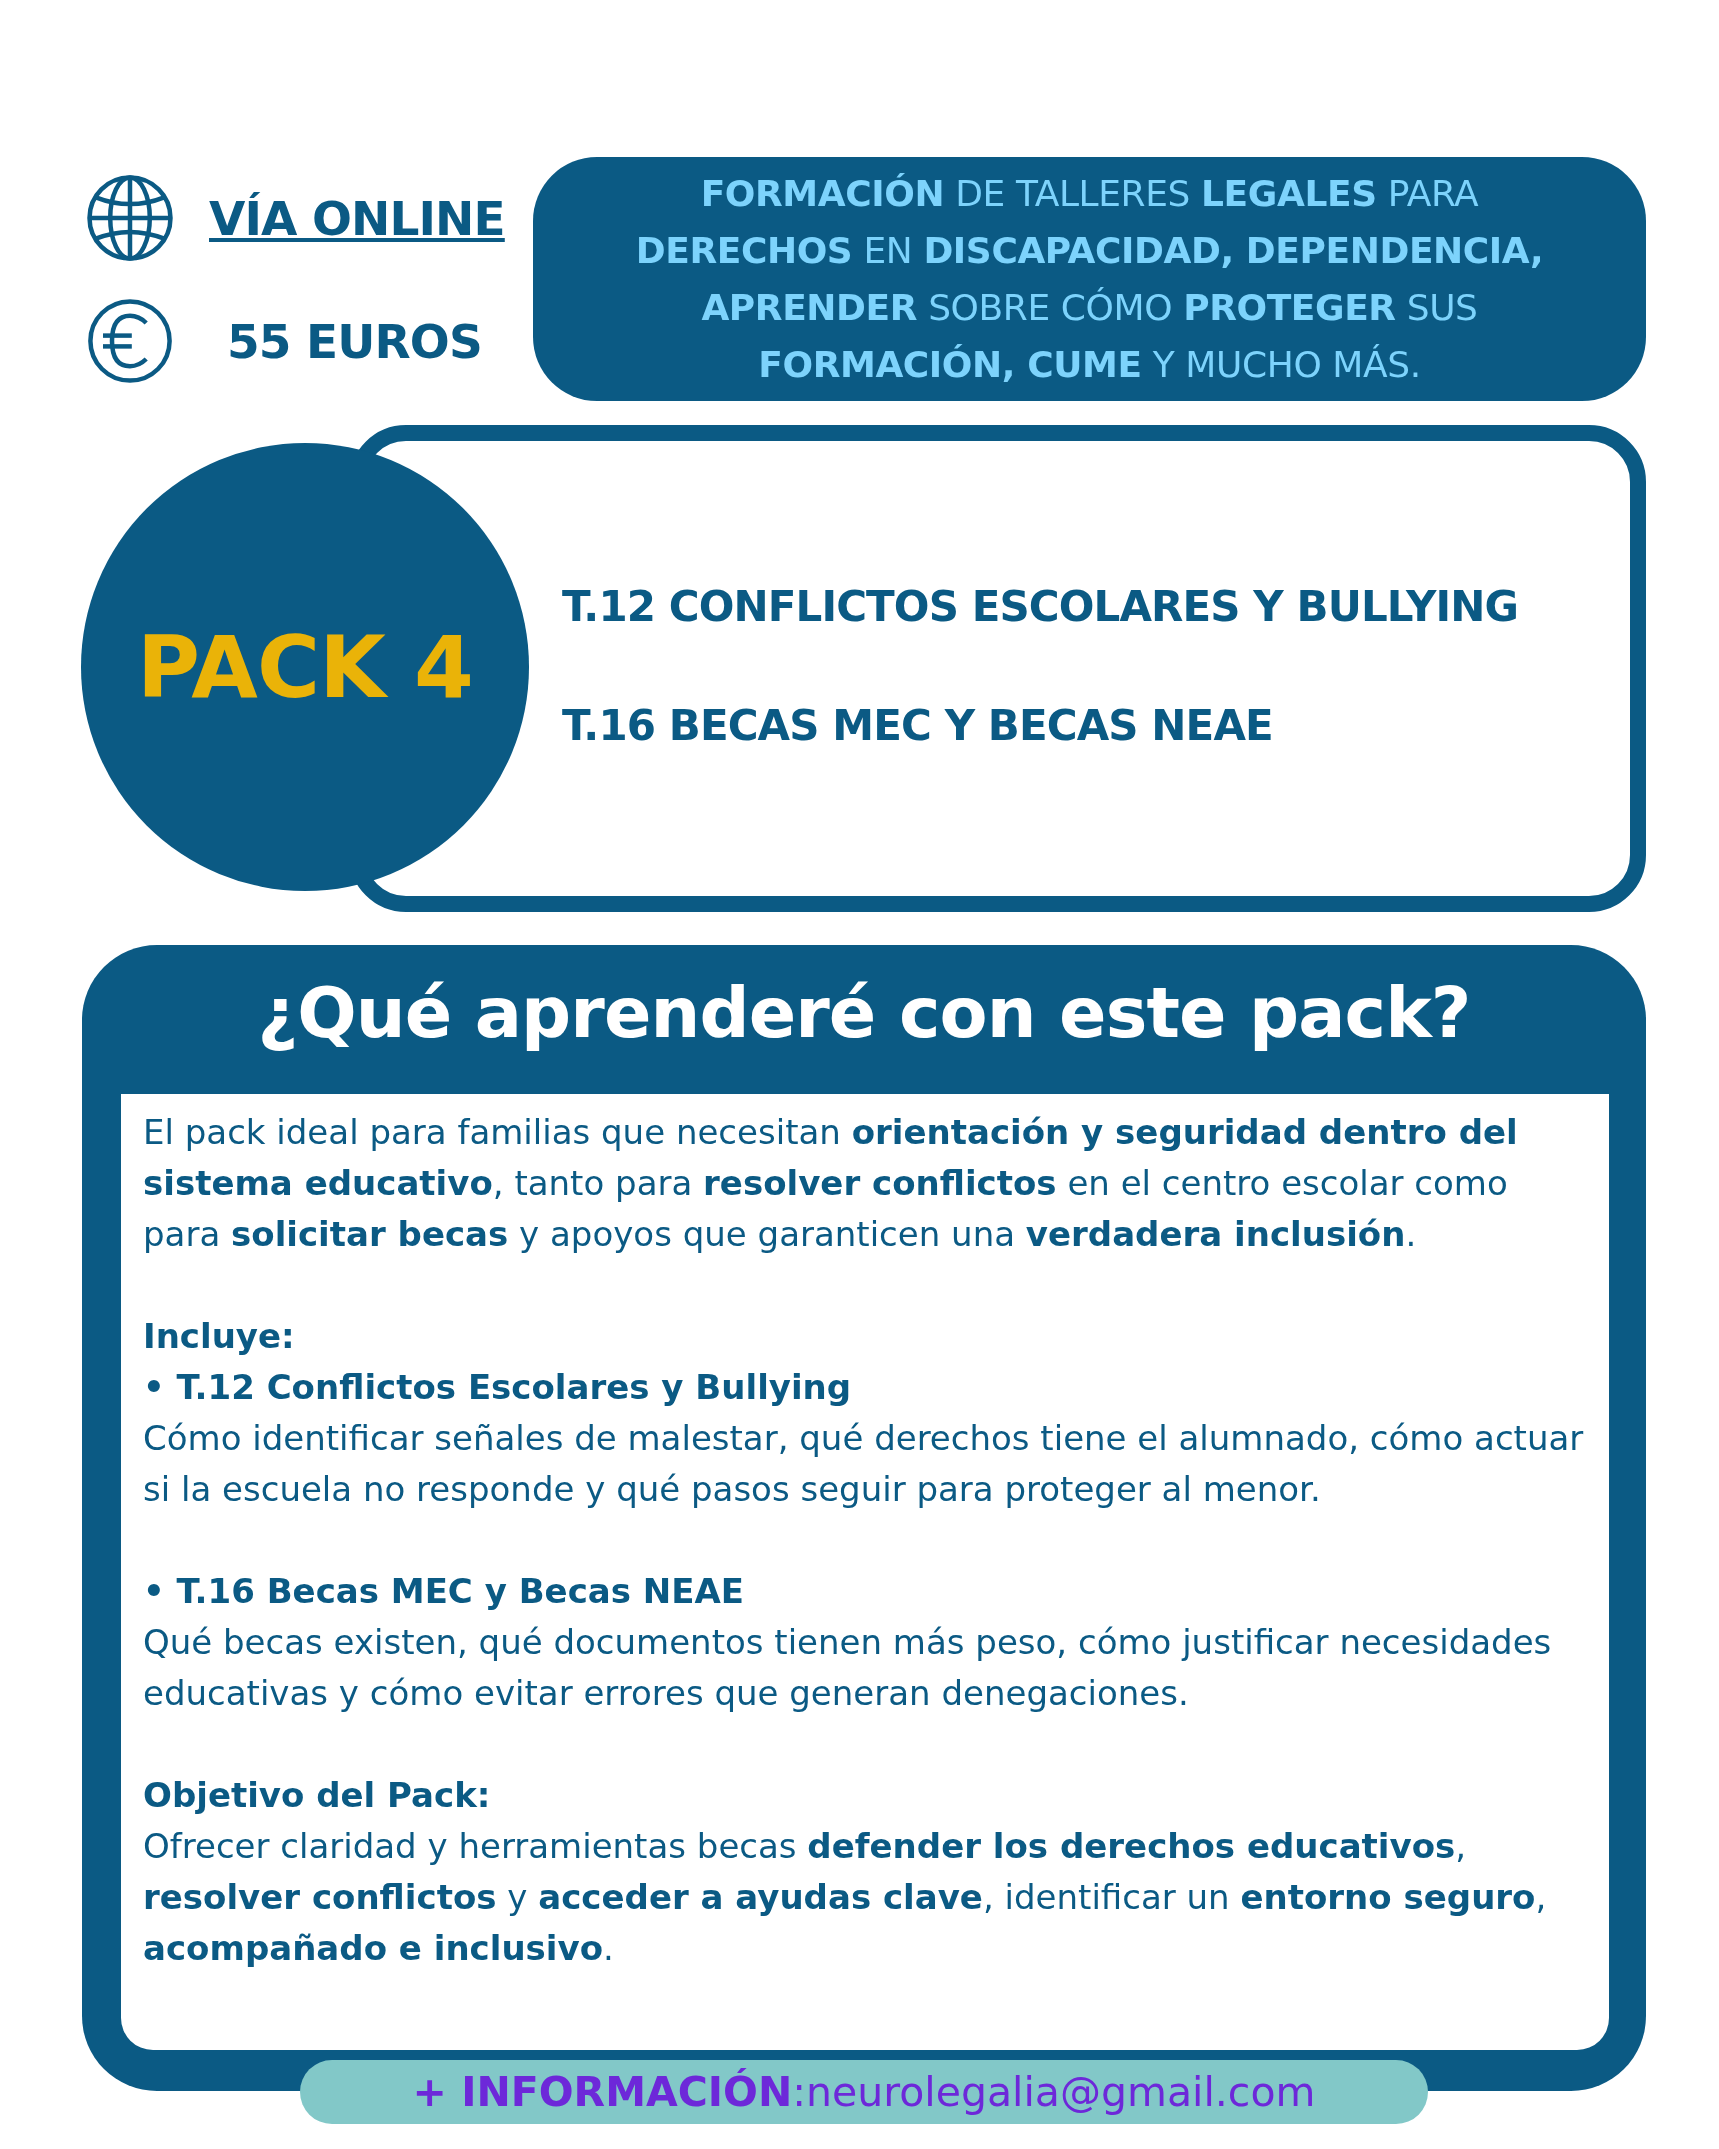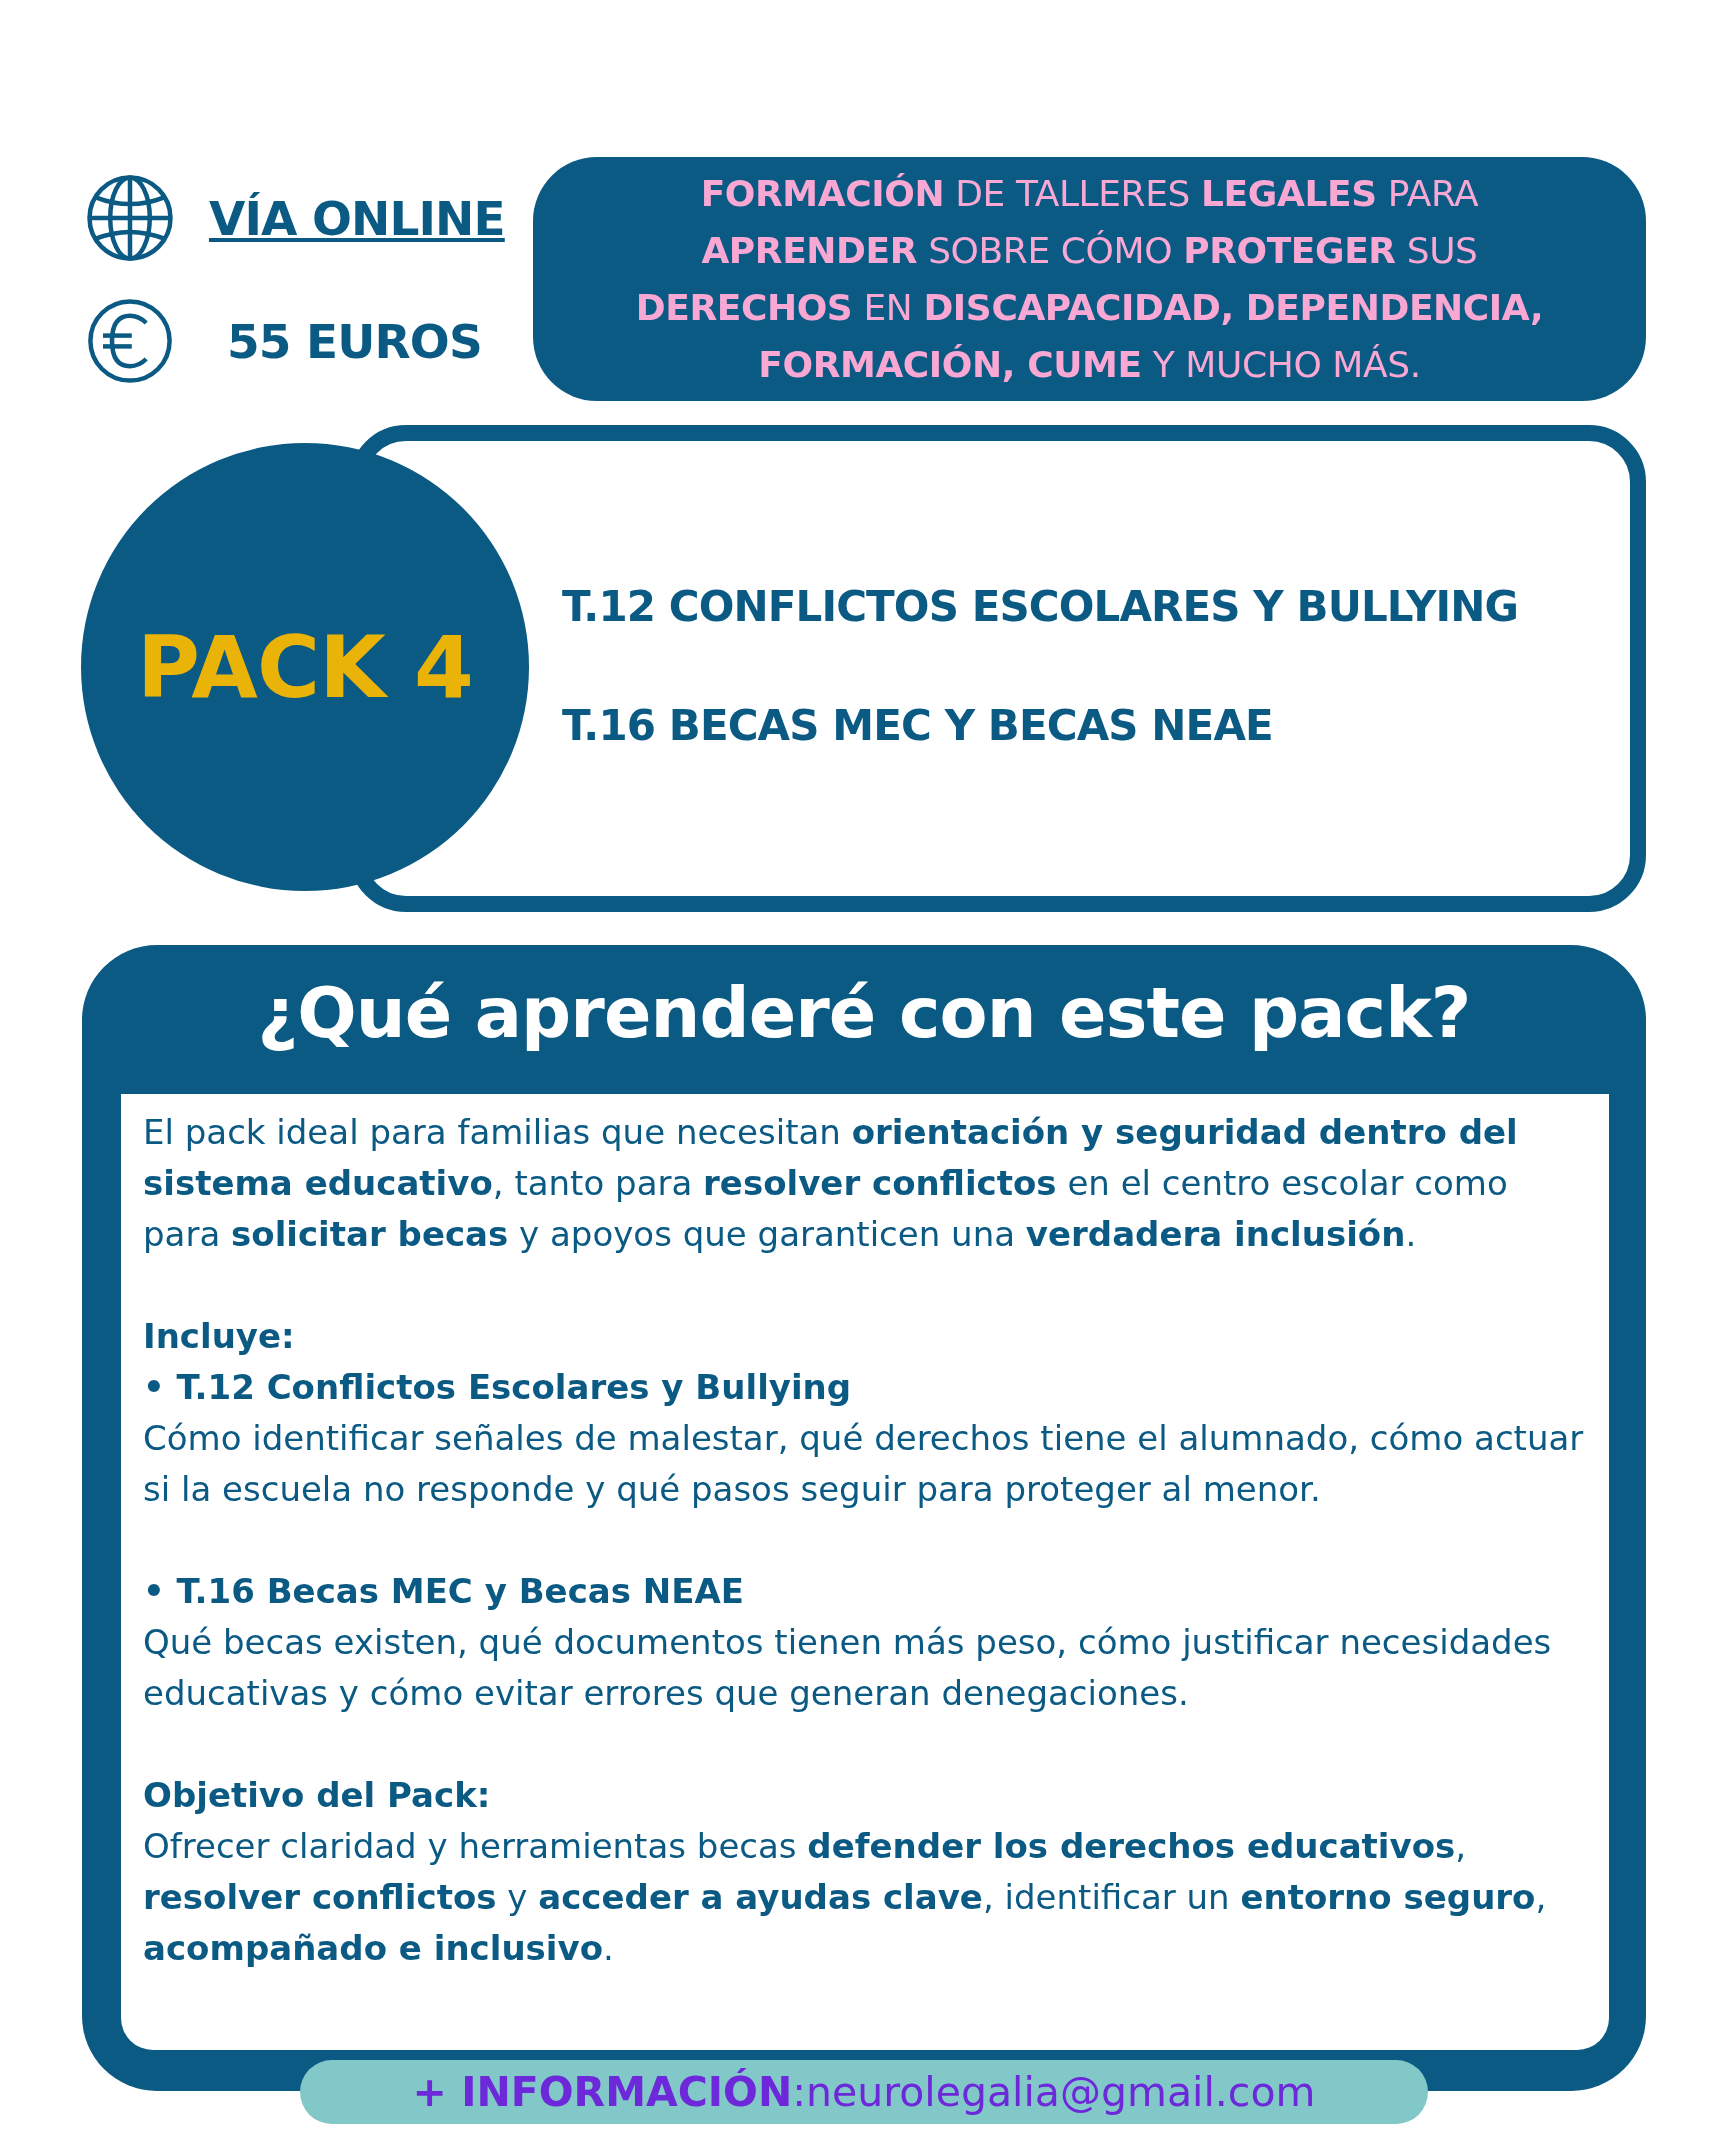--- a/index.html
+++ b/index.html
@@ -4,21 +4,21 @@
 <style>
   html,body{margin:0;padding:0;}
   body{width:1720px;height:2149px;background:#ffffff;position:relative;overflow:hidden;
        font-family:"DejaVu Sans","Liberation Sans",sans-serif;color:#0b5a84;}
   .abs{position:absolute;}
   .feat{display:flex;align-items:center;}
   .feat-text{font-weight:bold;font-size:47px;color:#0b5a84;letter-spacing:-0.9px;}
   .icon-wrap{width:90px;height:90px;}
   .top-pill{left:533px;top:157px;width:1113px;height:244px;background:#0b5a84;border-radius:64px;
             display:flex;align-items:center;justify-content:center;text-align:center;}
-  .top-pill p{margin:0;color:#f9a8d4;font-size:36px;line-height:57px;letter-spacing:-0.4px;}
+  .top-pill p{margin:0;color:#7dd3fc;font-size:36px;line-height:57px;letter-spacing:-0.4px;}
   .top-pill b{font-weight:bold;}
   .pack-box{left:349px;top:425px;width:1265px;height:455px;border:16px solid #0b5a84;border-radius:57px;background:#fff;}
   .pack-circle{left:81px;top:443px;width:448px;height:448px;border-radius:50%;background:#0b5a84;
                display:flex;align-items:center;justify-content:center;}
   .pack-circle span{color:#eab308;font-weight:bold;font-size:86px;letter-spacing:-0.9px;}
   .topic{left:562px;font-weight:bold;font-size:42px;color:#0b5a84;letter-spacing:-0.9px;}
   .card{left:82px;top:945px;width:1564px;height:1146px;background:#0b5a84;border-radius:75px;}
   .card-title{left:82px;top:972px;width:1564px;text-align:center;color:#fff;font-weight:bold;font-size:70px;letter-spacing:-0.9px;}
   .inner{left:121px;top:1094px;width:1488px;height:956px;background:#fff;border-radius:0 0 32px 32px;}
   .body-text{left:143px;top:1107px;width:1442px;font-size:34px;line-height:51px;color:#0b5a84;}
@@ -54,22 +54,22 @@
       <line x1="20" y1="44" x2="52" y2="44"></line>
       <line x1="20" y1="56" x2="52" y2="56"></line>
     </svg>
   </span>
   <span class="feat-text" style="margin-left:52px;">55 EUROS</span>
 </div>
 
 <div class="abs top-pill">
   <div id="intro-lines">
       <p><b>FORMACIÓN</b><span> DE TALLERES </span><b>LEGALES</b><span> PARA</span></p>
+      <p><b>DERECHOS</b><span> EN </span><b>DISCAPACIDAD, DEPENDENCIA,</b></p>
       <p><b>APRENDER</b><span> SOBRE CÓMO </span><b>PROTEGER</b><span> SUS</span></p>
-      <p><b>DERECHOS</b><span> EN </span><b>DISCAPACIDAD, DEPENDENCIA,</b></p>
       <p><b>FORMACIÓN, CUME</b><span> Y MUCHO MÁS.</span></p>
     </div>
 </div>
 
 <div class="abs pack-box"></div>
 <div class="abs pack-circle">
   <span>PACK 4</span>
 </div>
 <div class="abs topic" style="top:582px;">T.12 CONFLICTOS ESCOLARES Y BULLYING</div>
 <div class="abs topic" style="top:701px;">T.16 BECAS MEC Y BECAS NEAE</div>

